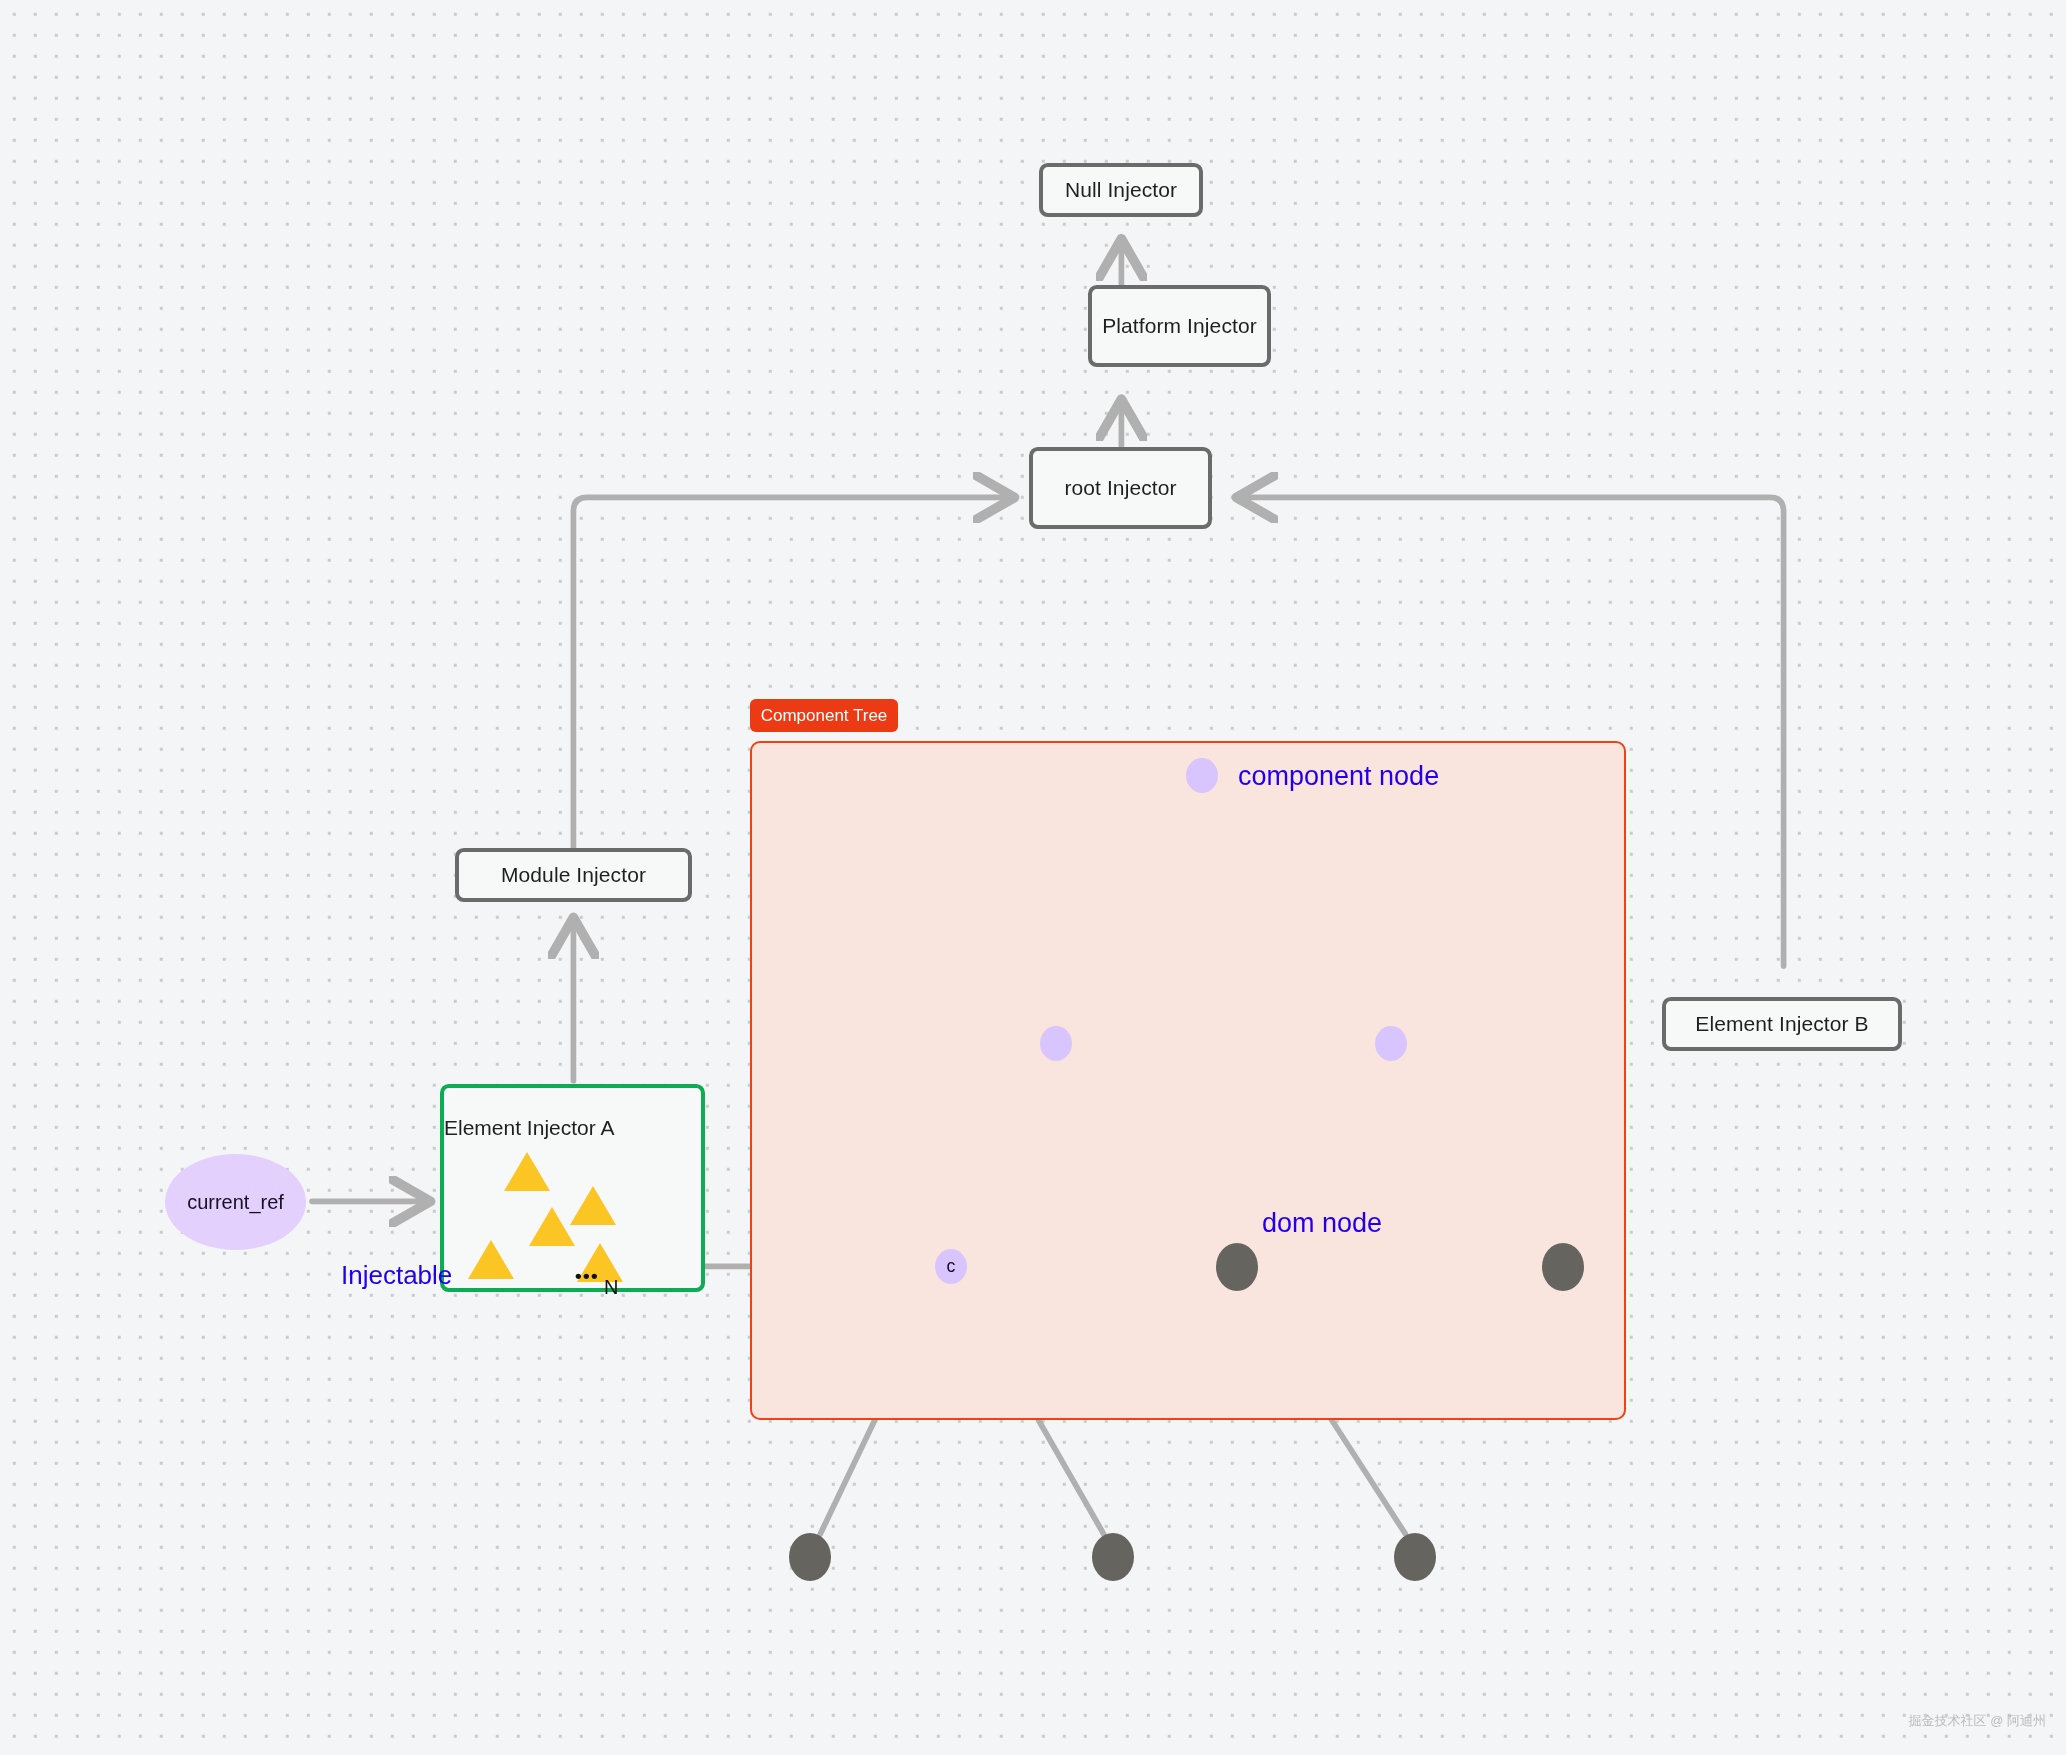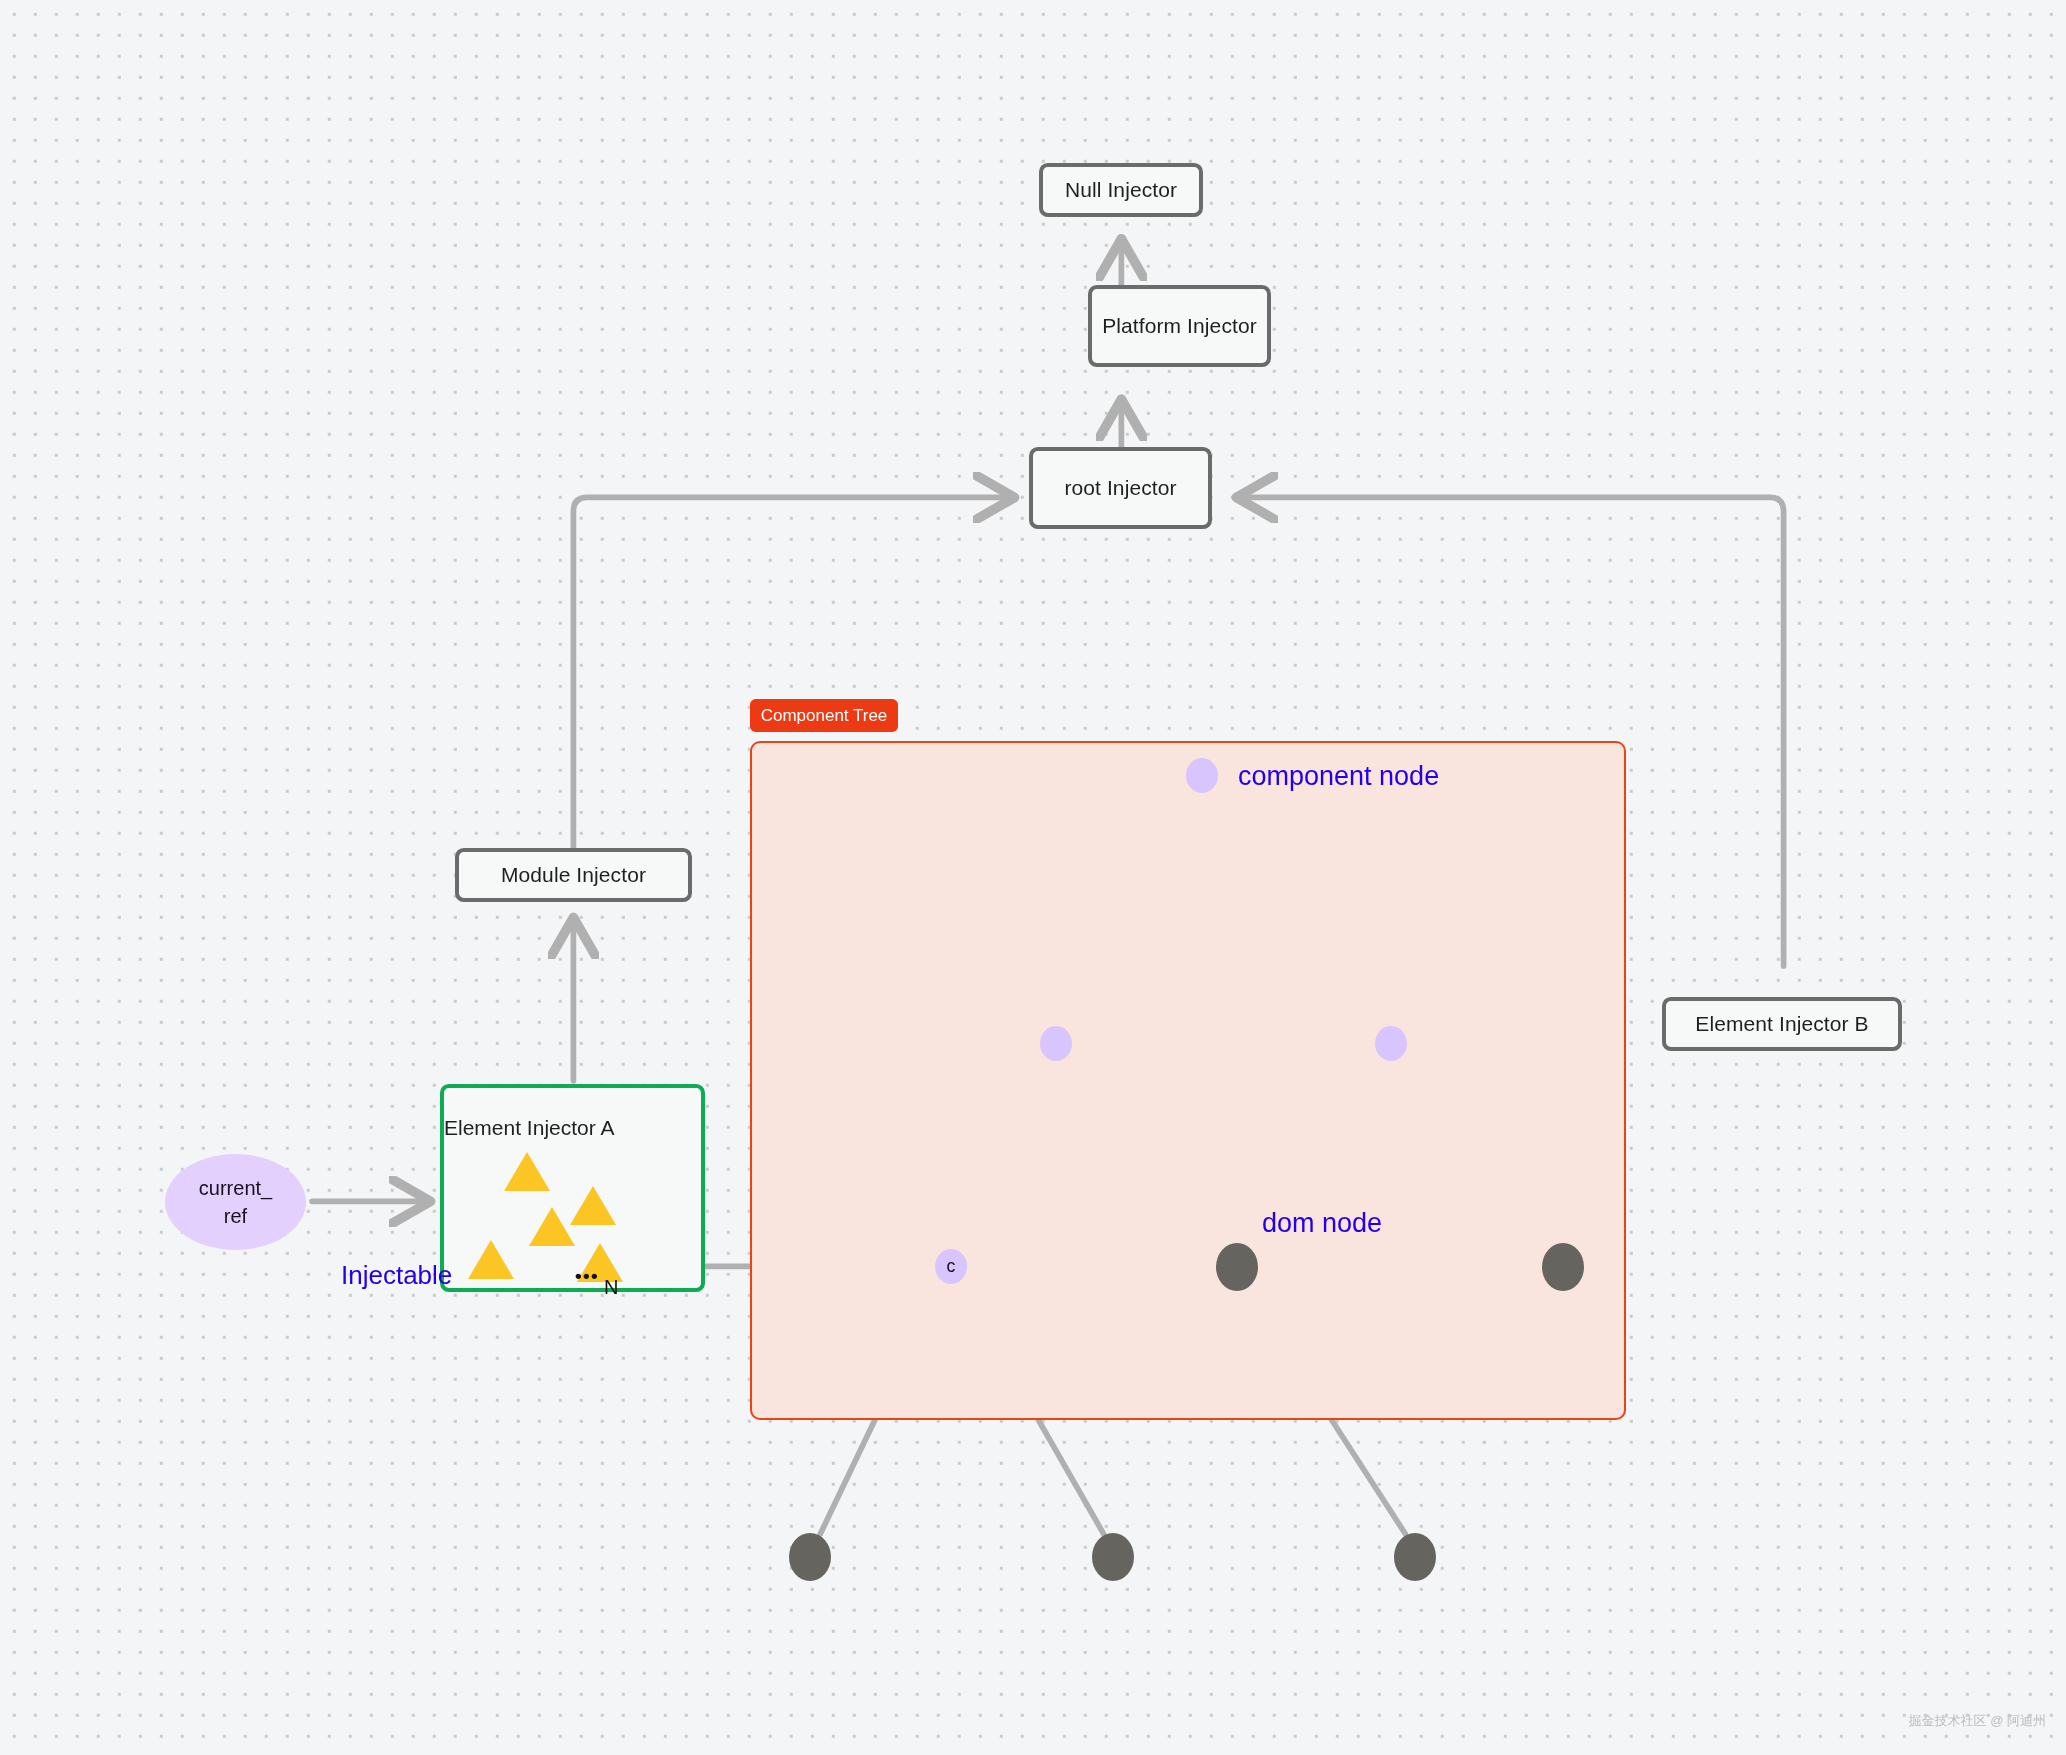--- a/index.html
+++ b/index.html
@@ -82,21 +82,21 @@
   }
 
   
   #current-ref {
     position: absolute;
     left: 165px; top: 1154px;
     width: 141px; height: 96px;
     border-radius: 50%;
     background: #e3d0fd;
     display: flex;
-    flex-direction: column;
+    flex-direction: row;
     align-items: center;
     justify-content: center;
     color: #181025;
     font-size: 20px;
     line-height: 1.42;
   }
 
   
   .bluelabel {
     position: absolute;

